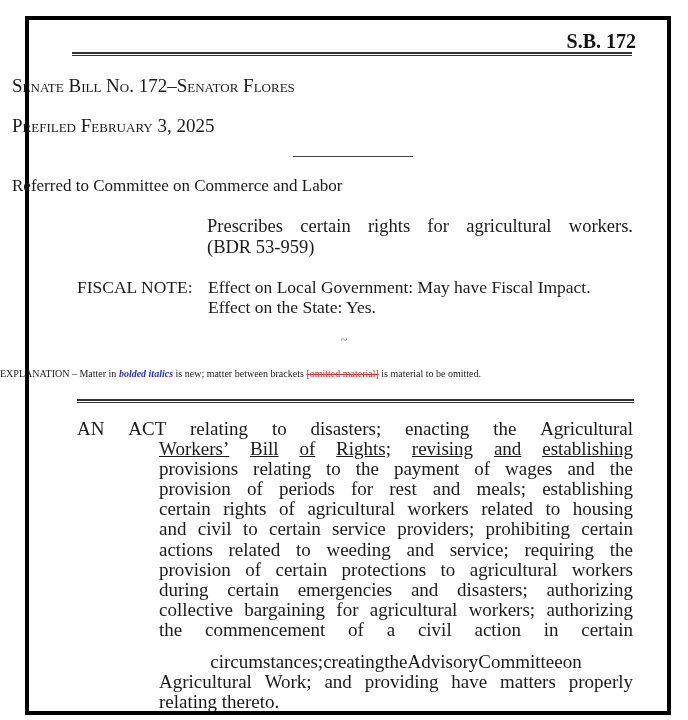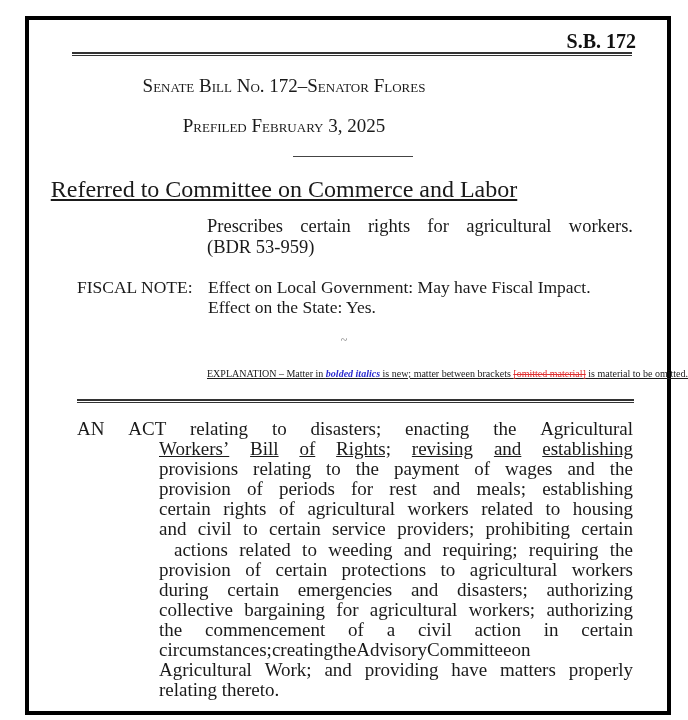--- a/index.html
+++ b/index.html
@@ -4,34 +4,34 @@
 <style>
   html, body { margin: 0; padding: 0; background: #ffffff; }
   body { width: 688px; height: 720px; position: relative; overflow: hidden;
          font-family: "Liberation Serif", "DejaVu Serif", serif; color: #1a1a1a; }
   .frame { position: absolute; left: 25px; top: 16px; width: 638px; height: 691px;
            border: 4px solid #000; box-sizing: content-box; }
   .abs { position: absolute; }
   .sb { right: 52px; top: 30px; font-size: 20px; font-weight: bold; color: #111; white-space: nowrap; }
   .dbl { position: absolute; height: 1px; border-top: 2px solid #333; border-bottom: 1px solid #333; }
   .dbl::after { content: ""; }
-  .center { left: 0; width: 568px; text-align: center; white-space: nowrap; }
+  .center { left: 0; width: 568px; white-space: nowrap; padding-left: 12px; }
   .title { top: 75px; font-size: 19px; font-variant: small-caps; }
   .prefiled { top: 115px; font-size: 19px; font-variant: small-caps; }
   .short-rule { left: 293px; top: 156px; width: 120px; height: 0; border-top: 1px solid #444; }
-  .referred { top: 176px; font-size: 24px; text-decoration: underline; }
+  .referred { top: 176px; font-size: 17px; }
   .summary { left: 77px; top: 216px; width: 556px; font-size: 18.5px; line-height: 21px; }
   .summary .lbl { float: left; }
   .summary .txt { margin-left: 130px; text-align: justify; text-align-last: left; }
   .summary .txt .l1 { display: block; text-align: justify; text-align-last: justify; }
   .fiscal { left: 77px; top: 277px; width: 556px; font-size: 17.5px; line-height: 20px; }
   .fiscal .lbl { position: absolute; left: 0; top: 0; white-space: nowrap; }
   .fiscal .txt { margin-left: 131px; white-space: nowrap; }
   .tilde { left: 0; width: 688px; text-align: center; top: 333px; font-size: 12px; color: #777; }
-  .explain { left: 0; width: 688px; text-align: right; top: 368px; font-size: 10px; white-space: nowrap; text-decoration: underline; }
+  .explain { left: 0; width: 688px; text-align: left; top: 368px; font-size: 10px; white-space: nowrap; }
   .explain .new { color: #2a2ad0; font-weight: bold; font-style: italic; }
   .explain .omit { color: #e03030; text-decoration: line-through; }
   .act { left: 77px; top: 419px; width: 556px; font-size: 19px; line-height: 20.1px; }
   .act .line { display: block; height: 20.1px; text-align: justify; text-align-last: justify; white-space: nowrap; overflow: visible; }
   .act .line span { white-space: normal; }
   .act .indent { padding-left: 82px; }
   .act .last { text-align-last: left; }
 </style>
 </head>
 <body>
@@ -143,27 +143,27 @@
         <span>civil</span>
         <span>to</span>
         <span>certain</span>
         <span>service</span>
         <span>providers;</span>
         <span>prohibiting</span>
         <span>certain</span>
       </span>
     </div>
   <div class="line indent">
-      <span style="display: flex; justify-content: space-between; margin-left: 15px;">
+      <span style="display: flex; justify-content: space-between;">
         <span>actions</span>
         <span>related</span>
         <span>to</span>
         <span>weeding</span>
         <span>and</span>
-        <span>requiring;</span>
+        <span>service;</span>
         <span>requiring</span>
         <span>the</span>
       </span>
     </div>
   <div class="line indent">
       <span style="display: flex; justify-content: space-between;">
         <span>provision</span>
         <span>of</span>
         <span>certain</span>
         <span>protections</span>
@@ -198,21 +198,21 @@
         <span>commencement</span>
         <span>of</span>
         <span>a</span>
         <span>civil</span>
         <span>action</span>
         <span>in</span>
         <span>certain</span>
       </span>
     </div>
   <div class="line indent">
-      <span style="display: flex; justify-content: flex-start;">
+      <span style="display: flex; justify-content: center; margin-top: 12px;">
         <span>circumstances;</span>
         <span>creating</span>
         <span>the</span>
         <span>Advisory</span>
         <span>Committee</span>
         <span>on</span>
       </span>
     </div>
   <div class="line indent">
       <span style="display: flex; justify-content: space-between;">

